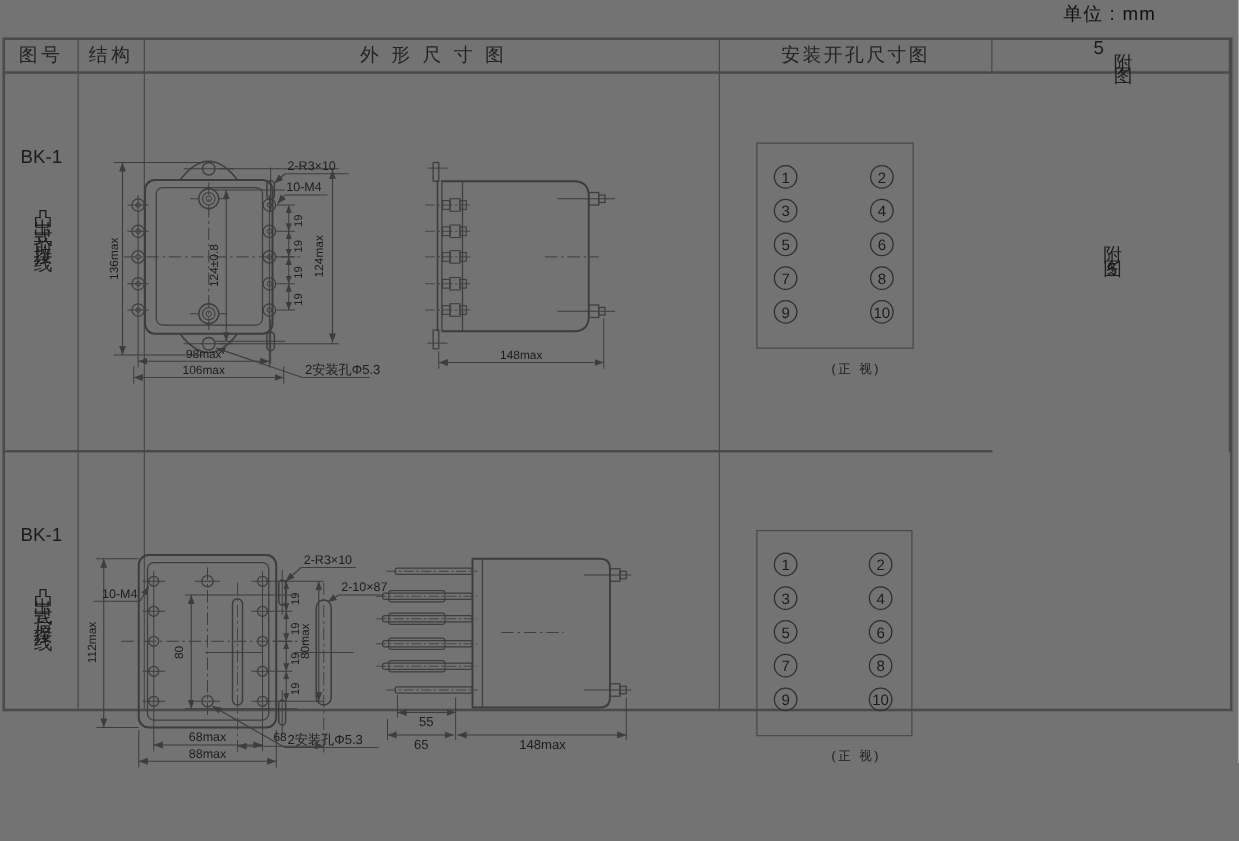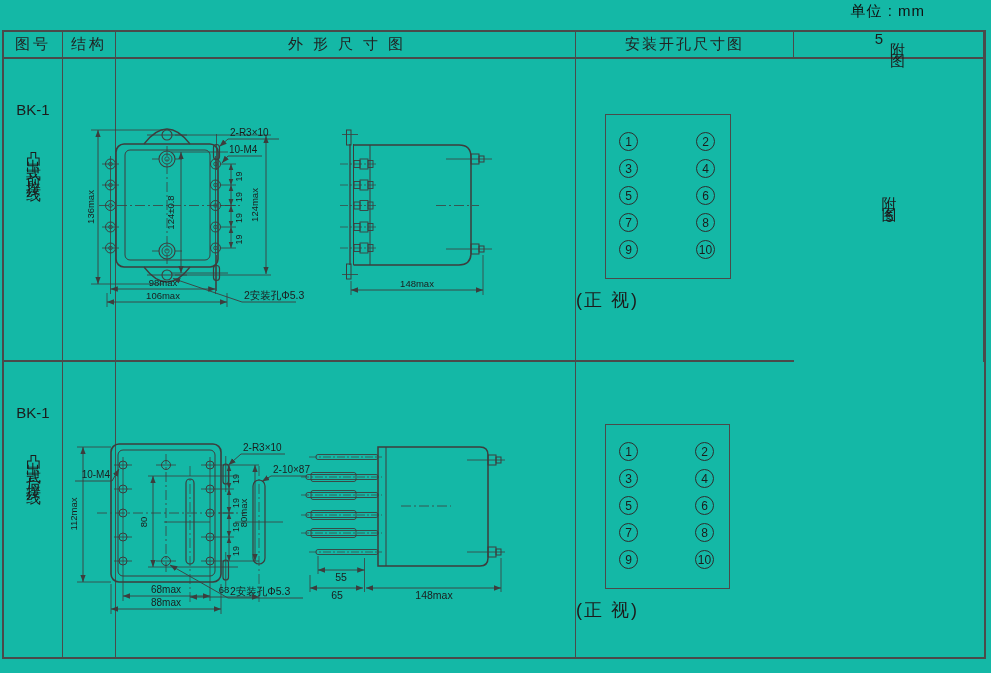--- a/index.html
+++ b/index.html
@@ -1,41 +1,41 @@
 <!DOCTYPE html>
 <html><head>
 <meta charset="utf-8">
 <style>
   html,body{margin:0;padding:0;background:#fff;}
-  .page{position:relative;width:991px;height:673px;background:#14b8a6;overflow:hidden;
+  .page{position:relative;width:991px;height:673px;background:#737373;overflow:hidden;
         font-family:"Liberation Sans","DejaVu Sans",sans-serif;color:#1c1c1c;}
   .units{position:absolute;top:2px;right:66px;font-size:15px;color:#111;letter-spacing:1px;}
-  .tbl{position:absolute;left:2px;top:30px;width:984px;height:629px;
+  .tbl{position:absolute;left:2px;top:30px;width:984px;height:539px;
        border:2px solid #4a4a4a;display:grid;box-sizing:border-box;
        grid-template-columns:59px 53px 460px 218px 1fr;
        grid-template-rows:27px 303px 1fr;}
   .cell{position:relative;border-right:1.5px solid #4a4a4a;border-bottom:2px solid #4a4a4a;box-sizing:border-box;}
   .cell.last-col{border-right:none;}
   .cell.last-row{border-bottom:none;}
   .hcell{display:flex;align-items:center;justify-content:center;font-size:15px;color:#222;}
   .ls3{letter-spacing:3px;} .ls10{letter-spacing:10px;text-indent:10px;text-align:right;}
   .ls2{letter-spacing:2px;} .ls4{letter-spacing:4px;text-indent:4px;}
   .figcell{display:flex;align-items:center;justify-content:center;}
   .vtext{writing-mode:vertical-rl;text-orientation:upright;font-size:15px;letter-spacing:12px;color:#1c1c1c;}
   .structcell{display:flex;flex-direction:column;align-items:center;}
-  .model{font-size:15px;margin-top:42px;color:#1c1c1c;}
+  .model{font-size:15px;margin-top:58px;color:#1c1c1c;}
   .vstruct{writing-mode:vertical-rl;text-orientation:upright;font-size:15px;letter-spacing:7px;margin-top:22px;color:#1c1c1c;}
   svg{position:absolute;left:0;top:0;}
   svg text{fill:#1c1c1c;font-family:"Liberation Sans","DejaVu Sans",sans-serif;}
   .term-box{position:absolute;border:1.5px solid #4a4a4a;display:flex;flex-direction:column;
             justify-content:space-between;box-sizing:border-box;padding:17px 0 19px 0;}
   .term-row{display:flex;justify-content:space-between;padding:0 15px 0 13px;}
   .term-num{display:inline-block;width:19px;height:19px;line-height:18px;border:1.3px solid #2e2e2e;
             border-radius:50%;text-align:center;font-size:12px;color:#1c1c1c;box-sizing:border-box;}
-  .term-caption{position:absolute;left:0;width:100%;font-size:18px;letter-spacing:2px;color:#1c1c1c;}
+  .term-caption{position:absolute;left:0;width:100%;text-align:center;font-size:10px;letter-spacing:2px;color:#1c1c1c;}
 </style>
 </head>
 <body>
 
 <div class="page">
 
   <div class="units">单位 : mm</div>
 
   <div class="tbl">
 

